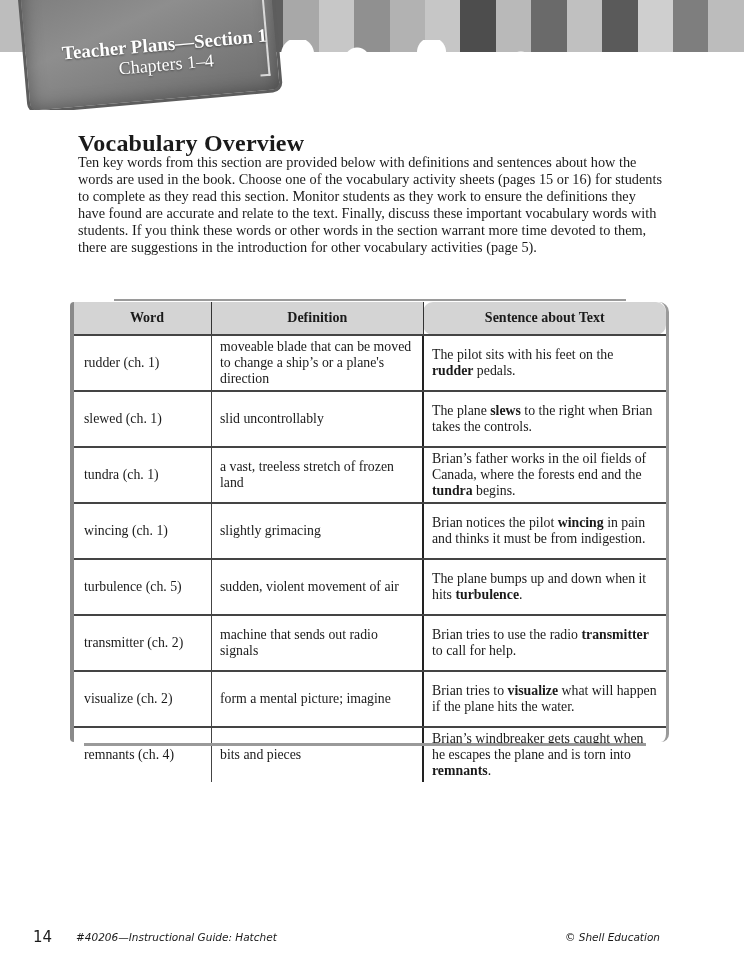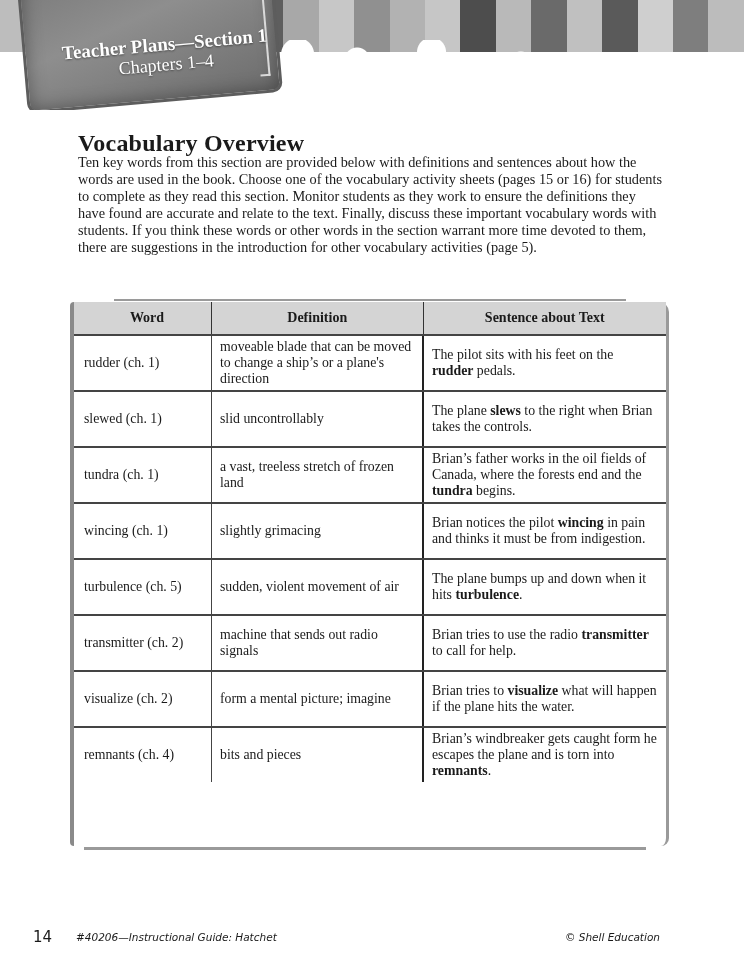--- a/index.html
+++ b/index.html
@@ -51,40 +51,40 @@
     position:absolute; left:78px; top:130px;
     font-size:24px; font-weight:bold; letter-spacing:.2px;
   }
   .intro {
     position:absolute; left:78px; top:154px; width:585px;
     font-size:14.3px; line-height:17px;
   }
 
   
   .table-wrap {
-    position:absolute; left:70px; top:302px; width:592px; height:544px;
+    position:absolute; left:70px; top:302px; width:592px; height:440px;
     border-left:4px solid #8a8a8a; border-right:3px solid #9a9a9a;
     border-radius:4px 10px 8px 4px;
   }
   .table-wrap::before {
     content:""; position:absolute; left:40px; right:40px; top:-3px; height:2px; background:#9a9a9a;
   }
   .table-wrap::after {
     content:""; position:absolute; left:10px; right:20px; bottom:-4px; height:3px; background:#9a9a9a;
   }
   table { border-collapse:collapse; width:100%; font-size:13.8px; }
   th {
     background:#d4d4d4; font-weight:bold; height:30px; font-size:14px;
     border-bottom:2px solid #444;
   }
   td { height:54px; vertical-align:middle; padding:0 8px; line-height:16px; border-bottom:2px solid #444; }
   tr:last-child td { border-bottom:none; }
   .c1 { width:119px; padding-left:10px; }
   .c2 { width:194px; border-left:1px solid #444; }
-  .c3 { border-left:2px solid #222; }
+  .c3 { border-left:2px solid #222;border-radius:10px; }
   th.c2, th.c3 { border-left:1px solid #333; }
   b { font-weight:bold; }
 
   
   .footer { position:absolute; left:0; top:928px; width:744px; height:20px;
             font-family:"DejaVu Sans", "Liberation Sans", sans-serif; }
   .page-num { position:absolute; left:33px; top:0; font-size:15px; }
   .guide { position:absolute; left:76px; top:3px; font-size:10.5px; font-style:italic; }
   .copy { position:absolute; right:84px; top:3px; font-size:10.5px; font-style:italic; }
 </style>
@@ -171,21 +171,21 @@
           <td class="c3"><span>Brian tries to use the radio </span><b>transmitter</b><span> to call for help.</span></td>
         </tr>
         <tr>
           <td class="c1">visualize (ch. 2)</td>
           <td class="c2">form a mental picture; imagine</td>
           <td class="c3"><span>Brian tries to </span><b>visualize</b><span> what will happen if the plane hits the water.</span></td>
         </tr>
         <tr>
           <td class="c1">remnants (ch. 4)</td>
           <td class="c2">bits and pieces</td>
-          <td class="c3"><span>Brian’s windbreaker gets caught form he escapes the plane and is torn into </span><b>remnants</b><span>.</span></td>
+          <td class="c3"><span>Brian’s windbreaker gets caught when he escapes the plane and is torn into </span><b>remnants</b><span>.</span></td>
         </tr>
       </tbody>
   </table>
 </div>
 
 <div class="footer">
   <span class="page-num">14</span>
   <span class="guide">#40206—Instructional Guide: Hatchet</span>
   <span class="copy">© Shell Education</span>
 </div>

